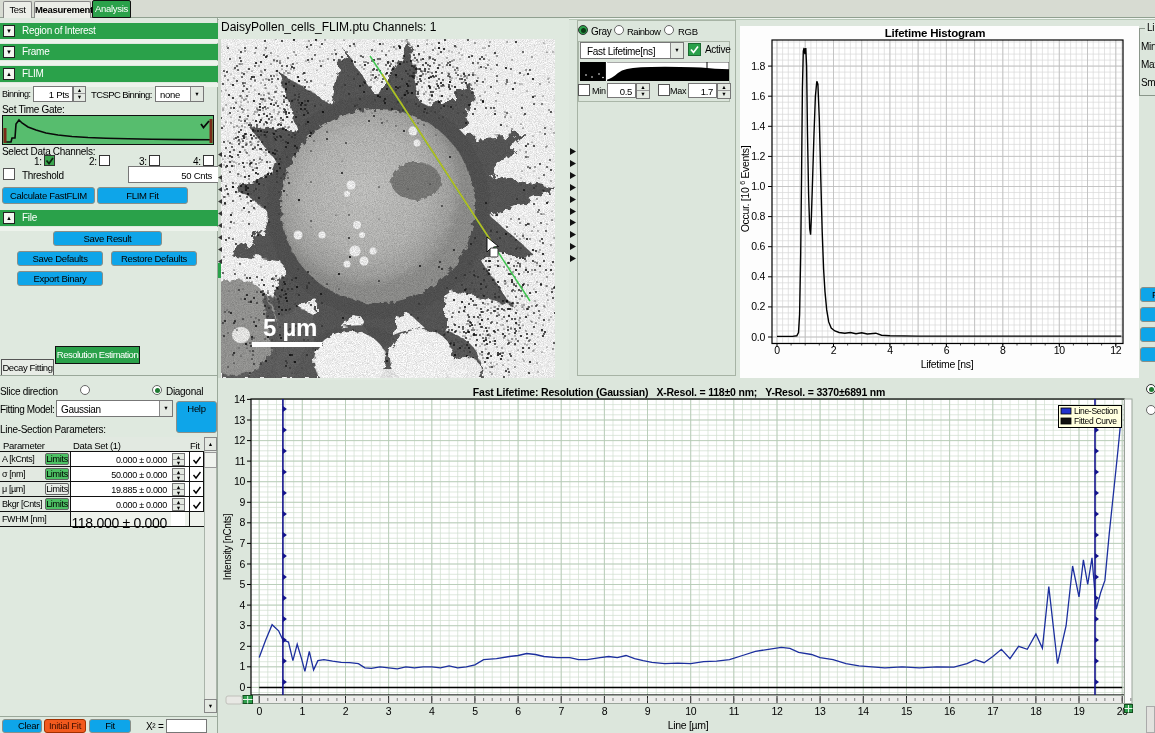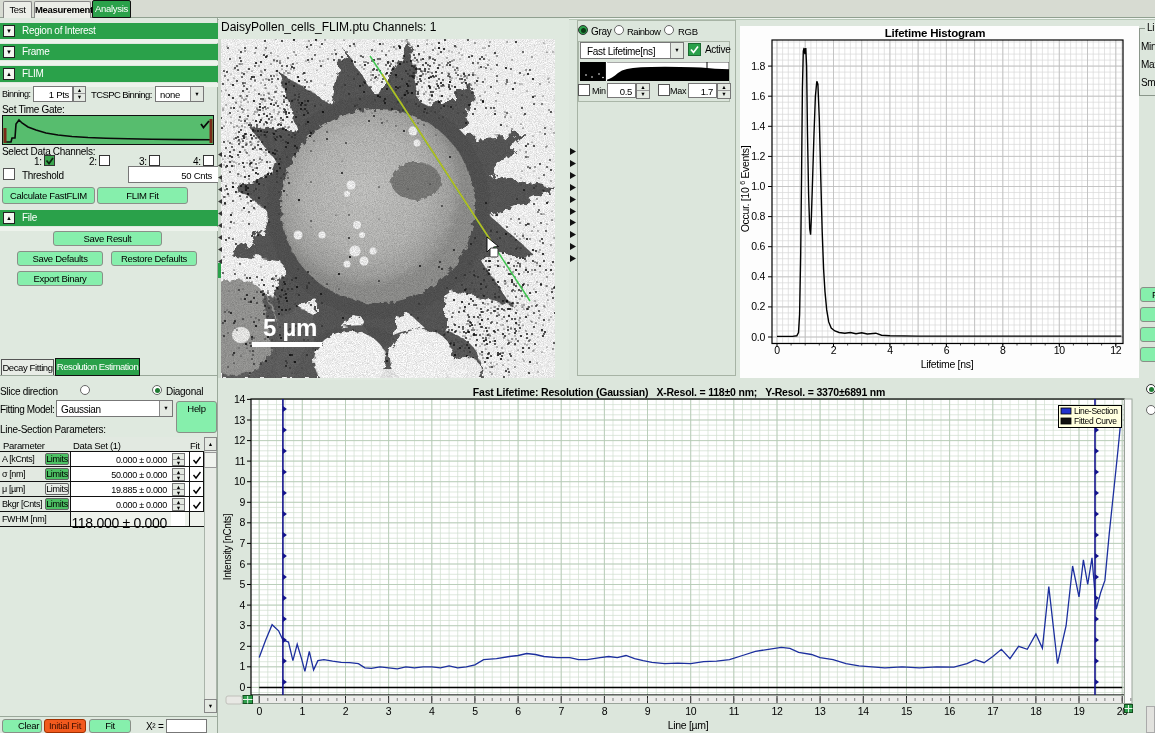--- a/index.html
+++ b/index.html
@@ -1,17 +1,17 @@
 <!DOCTYPE html>
 <html><head><meta charset="utf-8"><style>
 *{margin:0;padding:0;box-sizing:border-box;}
 html,body{width:1155px;height:733px;overflow:hidden;background:#dce6dc;
  font-family:"Liberation Sans",sans-serif;font-size:10px;letter-spacing:-0.3px;color:#000;}
 .abs{position:absolute;}
-.btn{position:absolute;background:#86efac;border:1px solid #8a8f88;border-radius:3px;
+.btn{position:absolute;background:#0ea5e9;border:1px solid #8a8f88;border-radius:3px;
  text-align:center;font-size:9.5px;color:#000;white-space:nowrap;overflow:hidden;}
 .hdr{position:absolute;left:0;width:218px;height:16px;background:#2aa14a;color:#fff;font-size:10px;}
 .hdr .bx{position:absolute;left:3px;top:2px;width:12px;height:12px;background:#f2f6f0;border:1px solid #222;
  font-size:6px;line-height:11px;text-align:center;color:#000;letter-spacing:0;}
 .hdr .tt{position:absolute;left:22px;top:2px;}
 .lbl{position:absolute;font-size:10px;white-space:nowrap;}
 .fld{position:absolute;background:#fff;border:1px solid #777;font-size:9.5px;white-space:nowrap;}
 .cb{position:absolute;width:11px;height:11px;background:#fff;border:1px solid #555;}
 .rad{position:absolute;width:10px;height:10px;background:#fff;border:1px solid #666;border-radius:50%;}
 .rdot{position:absolute;left:1.5px;top:1.5px;width:5px;height:5px;border-radius:50%;background:#1e7a32;}
@@ -83,21 +83,21 @@
 <div class="hdr" style="top:210px;">
     <span class="bx">▲</span>
     <span class="tt">File</span>
   </div>
 <div class="btn" style="left:53px;top:231px;width:109px;height:15px;line-height:13px;">Save Result</div>
 <div class="btn" style="left:17px;top:251px;width:86px;height:15px;line-height:13px;">Save Defaults</div>
 <div class="btn" style="left:111px;top:251px;width:86px;height:15px;line-height:13px;">Restore Defaults</div>
 <div class="btn" style="left:17px;top:271px;width:86px;height:15px;line-height:13px;">Export Binary</div>
 <div class="abs" style="left:0;top:375px;width:218px;height:1px;background:#9aa89a;"></div>
 <div class="abs" style="left:1px;top:359px;width:53px;height:16px;background:#e8ece6;border:1px solid #555;border-bottom:none;text-align:center;line-height:15px;font-size:9.5px;letter-spacing:-0.4px;white-space:nowrap;">Decay Fitting</div>
-<div class="abs" style="left:55px;top:358px;width:85px;height:18px;background:#2aa14a;border:1px solid #111;color:#fff;text-align:center;line-height:16px;font-size:9.5px;letter-spacing:-0.5px;white-space:nowrap;">Resolution Estimation</div>
+<div class="abs" style="left:55px;top:346px;width:85px;height:18px;background:#2aa14a;border:1px solid #111;color:#fff;text-align:center;line-height:16px;font-size:9.5px;letter-spacing:-0.5px;white-space:nowrap;">Resolution Estimation</div>
 <div class="lbl" style="left:0px;top:386px;">Slice direction</div>
 <div class="rad" style="left:80px;top:385px;"></div>
 <div class="lbl" style="left:95px;top:402px;">Rectangular</div>
 <div class="rad" style="left:152px;top:385px;">
     <div class="rdot"></div>
   </div>
 <div class="lbl" style="left:166px;top:386px;">Diagonal</div>
 <div class="lbl" style="left:0px;top:404px;letter-spacing:-0.4px;">Fitting Model:</div>
 <div class="fld" style="left:56px;top:400px;width:117px;height:17px;padding:3px 0 0 4px;font-size:10px;">Gaussian</div>
 <div class="abs" style="left:159px;top:401px;width:13px;height:15px;background:#e4e9e2;border-left:1px solid #888;font-size:5.5px;text-align:center;line-height:15px;letter-spacing:0;">▼</div>

